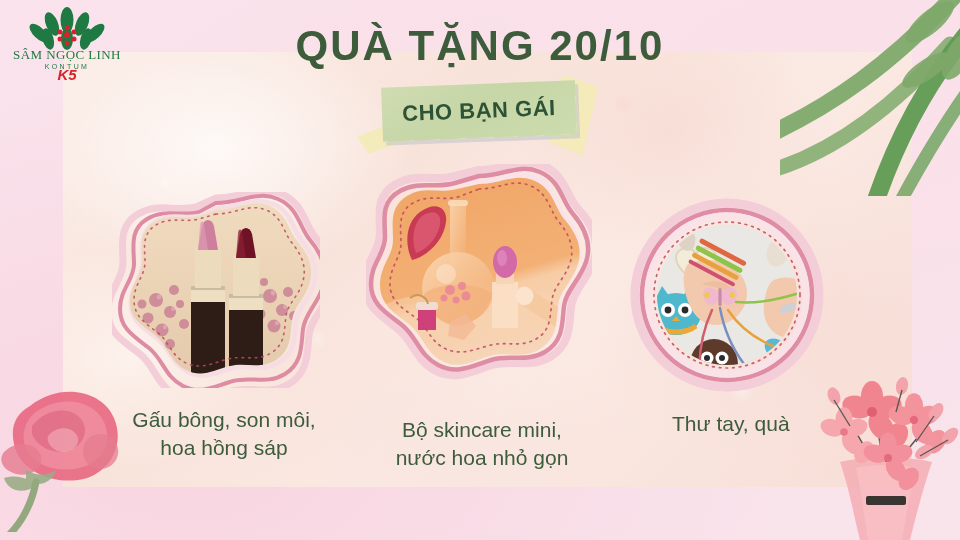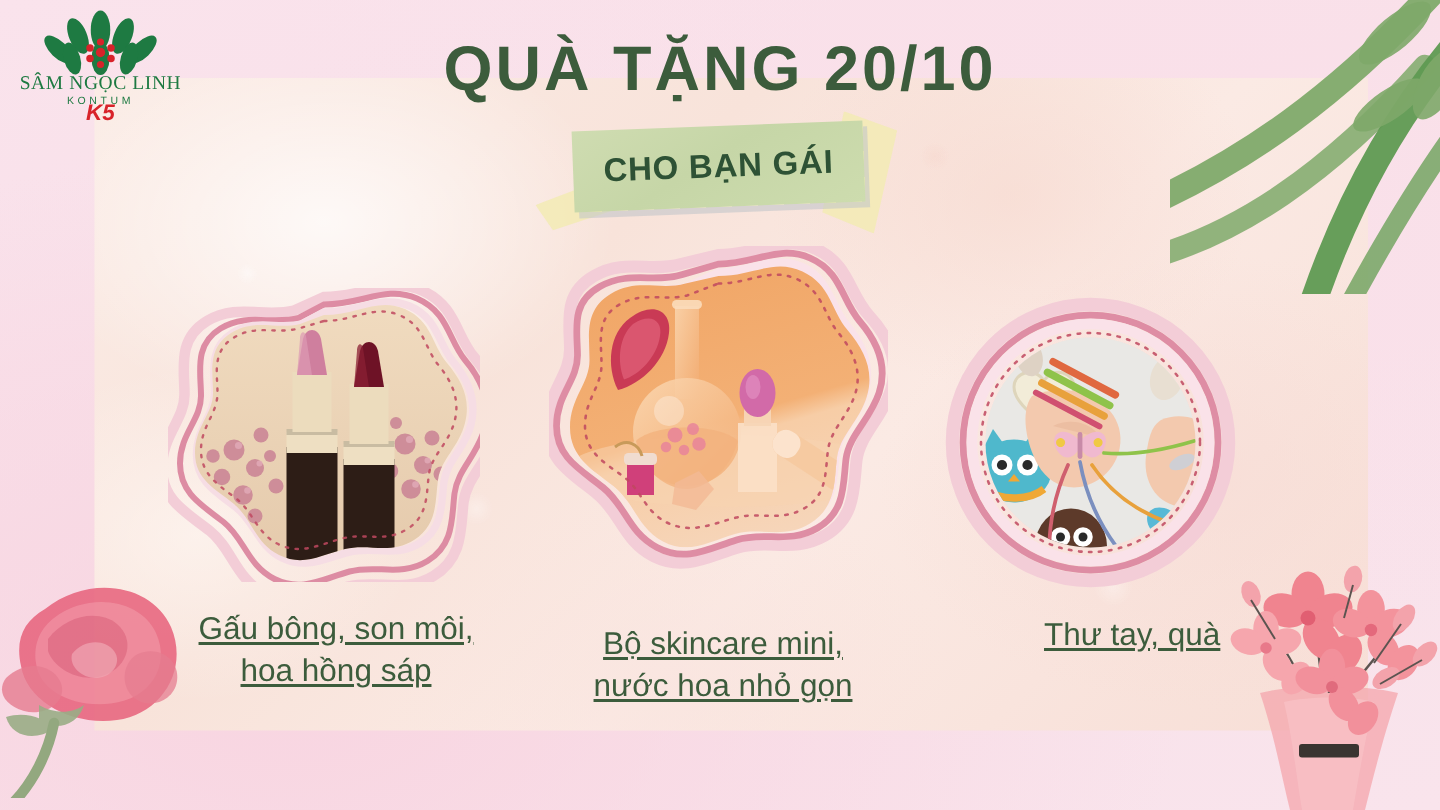--- a/index.html
+++ b/index.html
@@ -111,21 +111,20 @@
   .card { position: absolute; }
   .card .frame { position: relative; width: 100%; height: 100%; }
   .card .frame svg { position: absolute; inset: 0; }
 
   .card-caption {
     position: absolute;
     font-size: 21px;
     line-height: 1.35;
     color: #3c5c3c;
     font-family: "Liberation Sans", sans-serif;
-    text-decoration: underline;
   }
 
   
   .corner-art { position: absolute; pointer-events: none; }
   .leaves { right: -10px; top: -14px; width: 190px; height: 210px; }
   .rose   { left: -26px;  bottom: 8px;  width: 190px; height: 190px; }
   .bouquet{ right: 0px;   bottom: 0px;  width: 150px; height: 180px; }
 </style>
 </head>
 <body>
@@ -486,21 +485,21 @@
             <ellipse cx="40" cy="184" rx="12" ry="8" fill="#eadfcf" transform="rotate(-20 40 184)"></ellipse>
             <ellipse cx="150" cy="54" rx="11" ry="15" fill="#e8dfd2" transform="rotate(18 150 54)"></ellipse>
             <ellipse cx="58" cy="40" rx="9" ry="13" fill="#ded2c4" transform="rotate(-14 58 40)"></ellipse>
           </g>
         </g>
 
         <circle cx="99" cy="97" r="73" fill="none" stroke="#c0485f" stroke-width="1.7" stroke-dasharray="1.7 5" stroke-linecap="round" opacity=".85"></circle>
       </svg>
     </div>
   </div>
-  <div class="card-caption" style="left:672px; top:410px; width:200px; text-align:left;margin-left:24px;">
+  <div class="card-caption" style="left:672px; top:410px; width:200px; text-align:left;">
     <div>Thư tay, quà</div>
   </div>
 
   <div class="corner-art rose">
     <svg viewBox="0 0 190 190" width="190" height="190">
       <g opacity=".88">
         <path d="M56,64 C86,40 128,48 140,76 C152,104 134,134 104,138
                  C74,142 44,126 40,102 C36,84 42,72 56,64 Z" fill="#e8657e"></path>
         <path d="M62,70 C86,52 120,58 130,80 C140,102 126,124 100,127
                  C74,130 52,118 50,100 C48,86 54,76 62,70 Z" fill="#ef8497" opacity=".85"></path>

